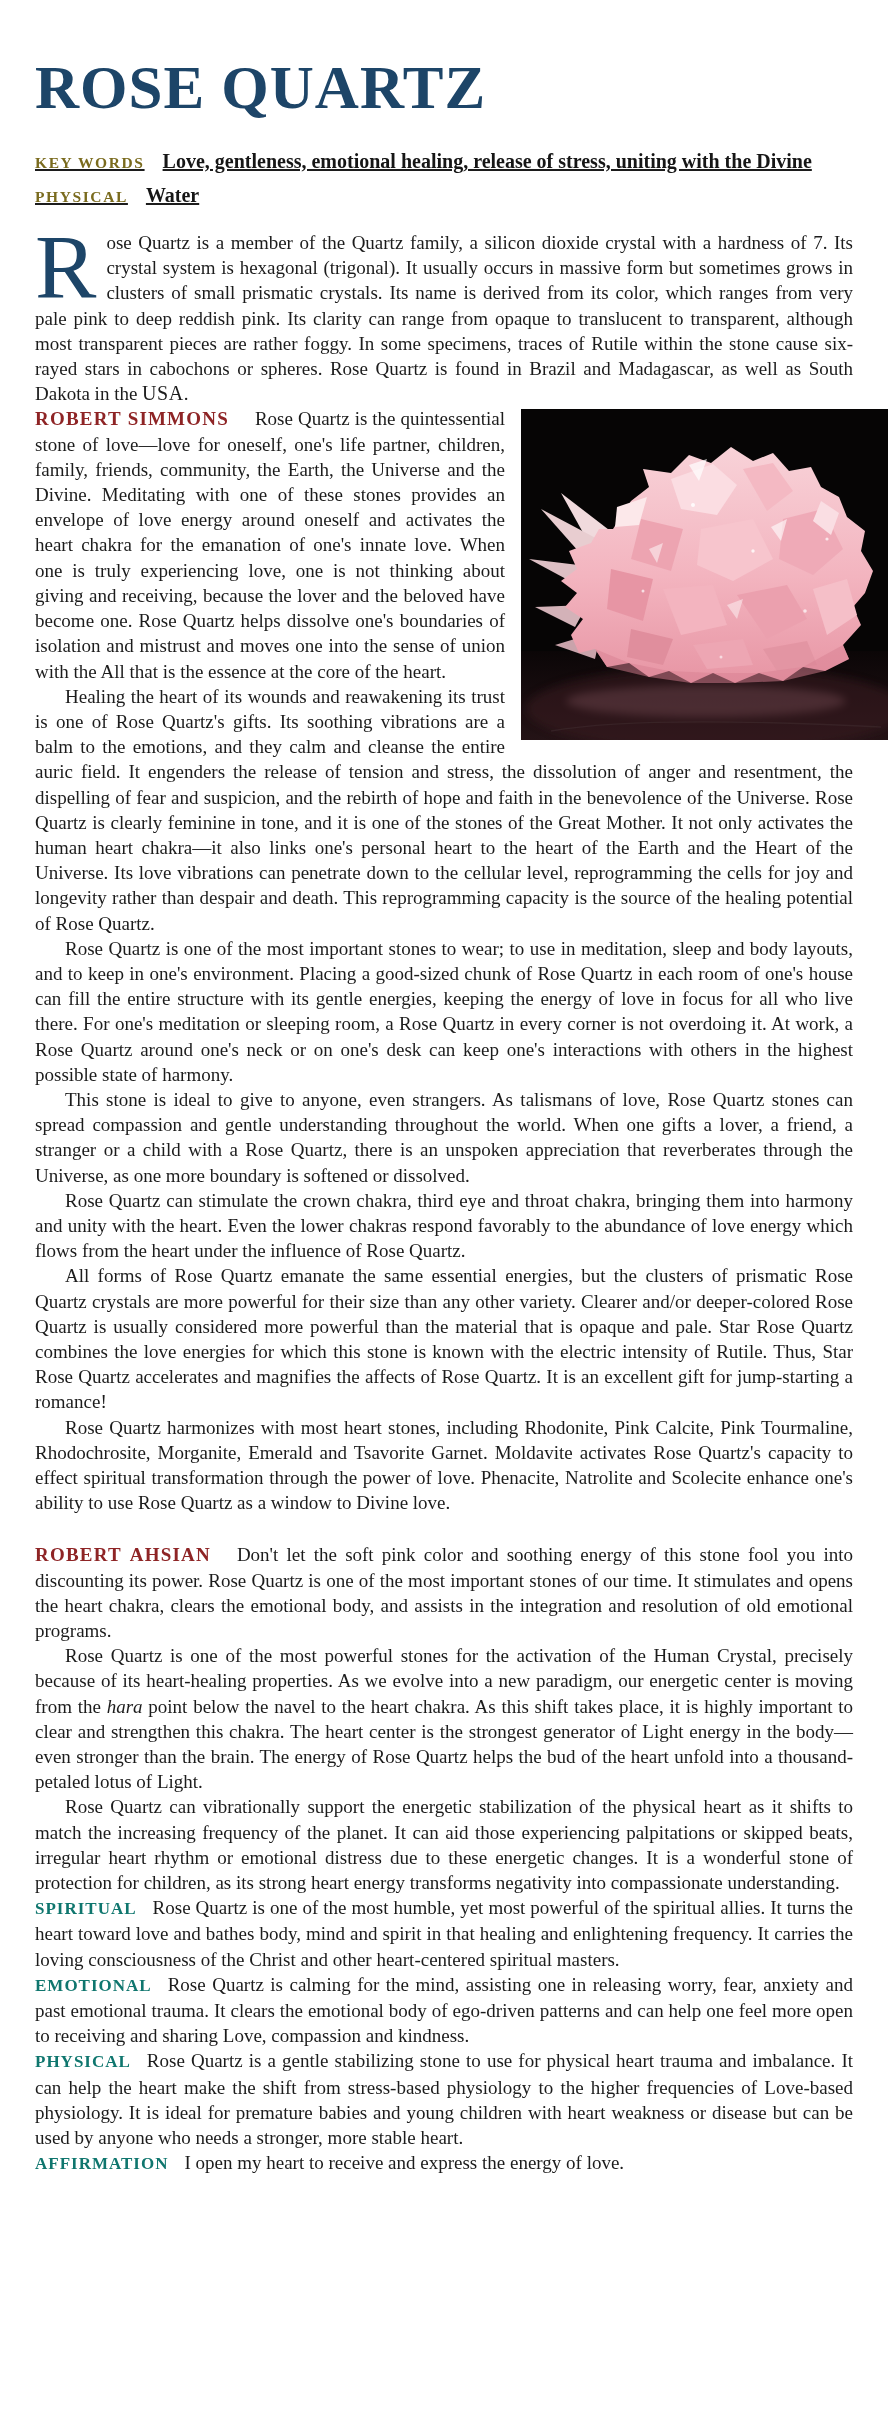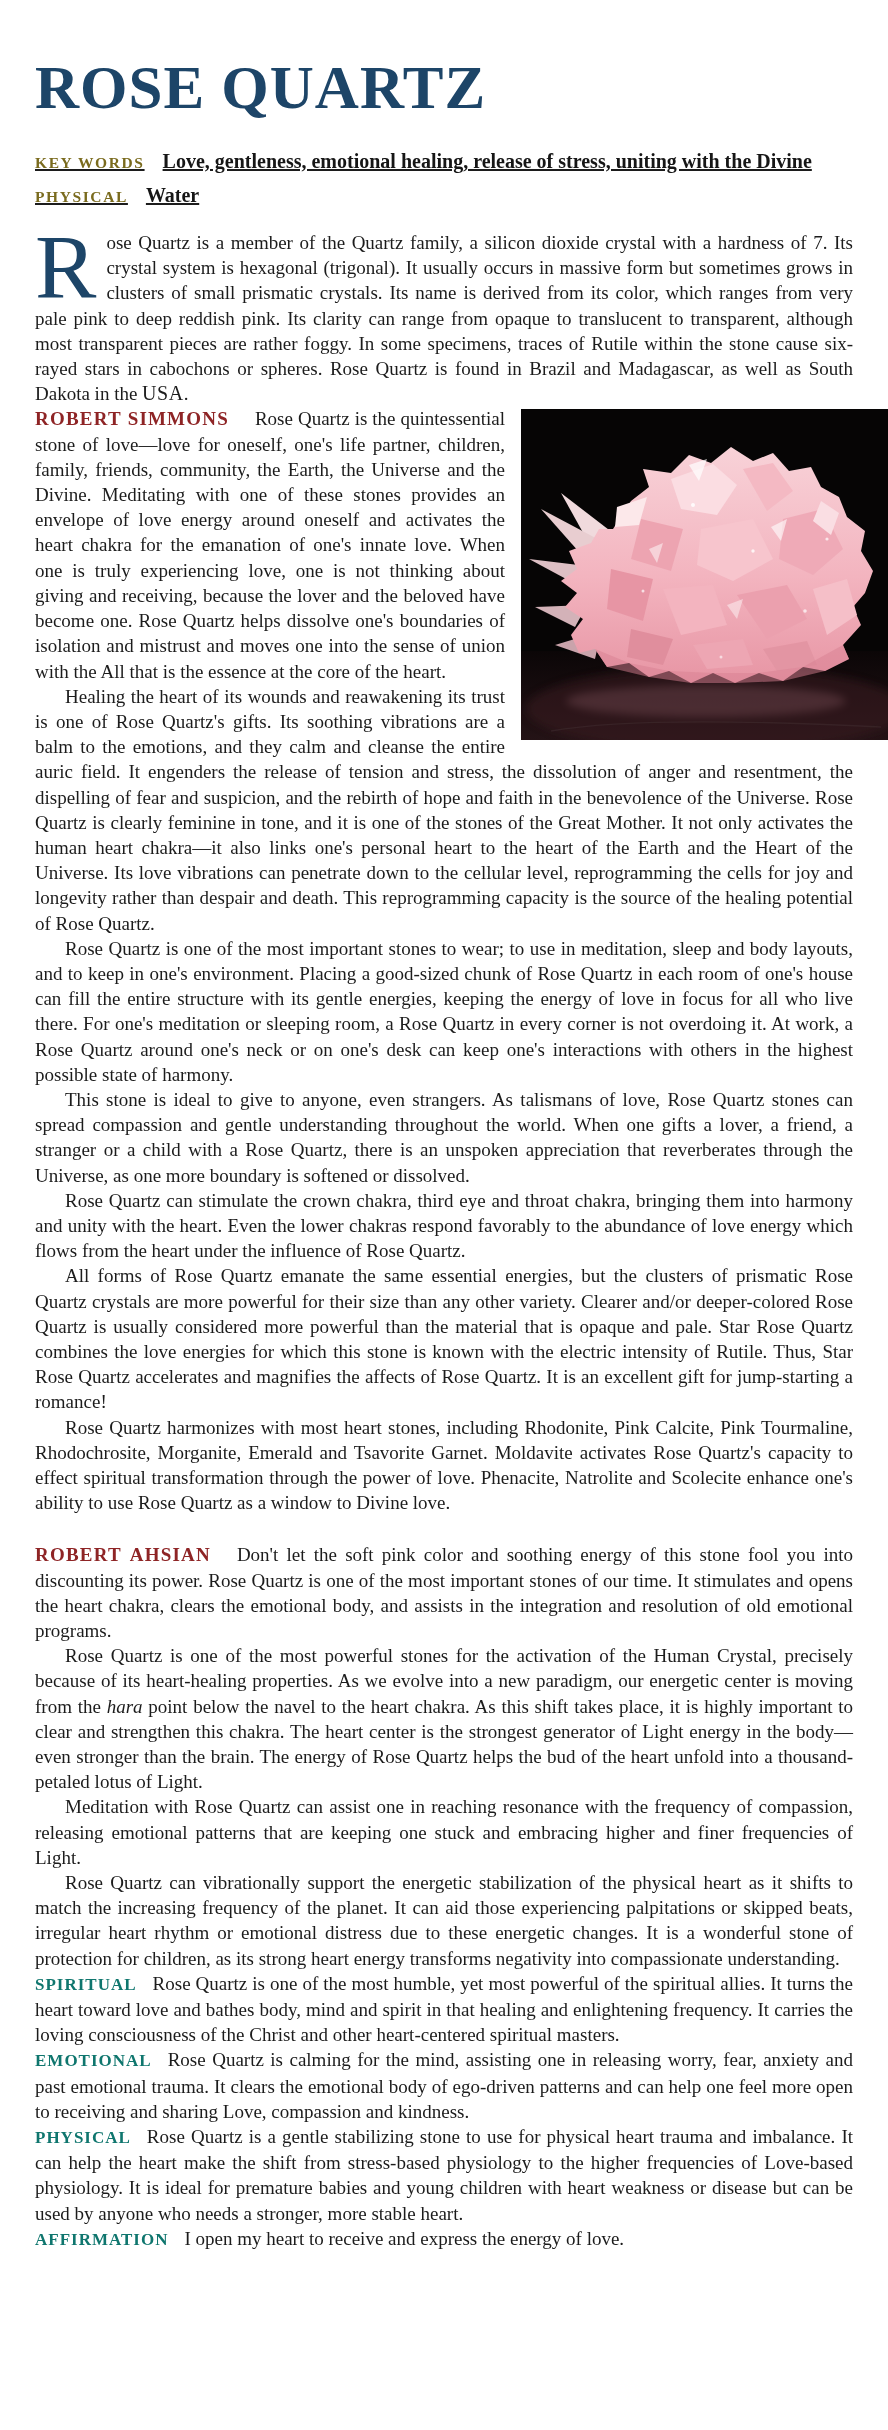--- a/index.html
+++ b/index.html
@@ -163,21 +163,20 @@
       <p class="ind">Rose Quartz is one of the most important stones to wear; to use in meditation, sleep and body layouts, and to keep in one's environment. Placing a good-sized chunk of Rose Quartz in each room of one's house can fill the entire structure with its gentle energies, keeping the energy of love in focus for all who live there. For one's meditation or sleeping room, a Rose Quartz in every corner is not overdoing it. At work, a Rose Quartz around one's neck or on one's desk can keep one's interactions with others in the highest possible state of harmony.</p>
       <p class="ind">This stone is ideal to give to anyone, even strangers. As talismans of love, Rose Quartz stones can spread compassion and gentle understanding throughout the world. When one gifts a lover, a friend, a stranger or a child with a Rose Quartz, there is an unspoken appreciation that reverberates through the Universe, as one more boundary is softened or dissolved.</p>
       <p class="ind">Rose Quartz can stimulate the crown chakra, third eye and throat chakra, bringing them into harmony and unity with the heart. Even the lower chakras respond favorably to the abundance of love energy which flows from the heart under the influence of Rose Quartz.</p>
       <p class="ind">All forms of Rose Quartz emanate the same essential energies, but the clusters of prismatic Rose Quartz crystals are more powerful for their size than any other variety. Clearer and/or deeper-colored Rose Quartz is usually considered more powerful than the material that is opaque and pale. Star Rose Quartz combines the love energies for which this stone is known with the electric intensity of Rutile. Thus, Star Rose Quartz accelerates and magnifies the affects of Rose Quartz. It is an excellent gift for jump-starting a romance!</p>
       <p class="ind">Rose Quartz harmonizes with most heart stones, including Rhodonite, Pink Calcite, Pink Tourmaline, Rhodochrosite, Morganite, Emerald and Tsavorite Garnet. Moldavite activates Rose Quartz's capacity to effect spiritual transformation through the power of love. Phenacite, Natrolite and Scolecite enhance one's ability to use Rose Quartz as a window to Divine love.</p>
     </div>
 
     <div class="ahsian-section">
       <p><span class="author">ROBERT AHSIAN</span><span>Don't let the soft pink color and soothing energy of this stone fool you into discounting its power. Rose Quartz is one of the most important stones of our time. It stimulates and opens the heart chakra, clears the emotional body, and assists in the integration and resolution of old emotional programs.</span></p>
       <p class="ind"><span>Rose Quartz is one of the most powerful stones for the activation of the Human Crystal, precisely because of its heart-healing properties. As we evolve into a new paradigm, our energetic center is moving from the </span><i>hara</i><span> point below the navel to the heart chakra. As this shift takes place, it is highly important to clear and strengthen this chakra. The heart center is the strongest generator of Light energy in the body—even stronger than the brain. The energy of Rose Quartz helps the bud of the heart unfold into a thousand-petaled lotus of Light.</span></p>
-      <p class="ind">Meditation with Rose Quartz can assist one in reaching resonance with the frequency of compassion, releasing emotional patterns that are keeping one stuck and embracing higher and finer frequencies of Light.</p>
       <p class="ind">Rose Quartz can vibrationally support the energetic stabilization of the physical heart as it shifts to match the increasing frequency of the planet. It can aid those experiencing palpitations or skipped beats, irregular heart rhythm or emotional distress due to these energetic changes. It is a wonderful stone of protection for children, as its strong heart energy transforms negativity into compassionate understanding.</p>
     </div>
 
     <div class="properties">
       <p><span class="plabel">SPIRITUAL</span><span>Rose Quartz is one of the most humble, yet most powerful of the spiritual allies. It turns the heart toward love and bathes body, mind and spirit in that healing and enlightening frequency. It carries the loving consciousness of the Christ and other heart-centered spiritual masters.</span></p>
       <p><span class="plabel">EMOTIONAL</span><span>Rose Quartz is calming for the mind, assisting one in releasing worry, fear, anxiety and past emotional trauma. It clears the emotional body of ego-driven patterns and can help one feel more open to receiving and sharing Love, compassion and kindness.</span></p>
       <p><span class="plabel">PHYSICAL</span><span>Rose Quartz is a gentle stabilizing stone to use for physical heart trauma and imbalance. It can help the heart make the shift from stress-based physiology to the higher frequencies of Love-based physiology. It is ideal for premature babies and young children with heart weakness or disease but can be used by anyone who needs a stronger, more stable heart.</span></p>
       <p><span class="plabel">AFFIRMATION</span><span>I open my heart to receive and express the energy of love.</span></p>
     </div>
 

